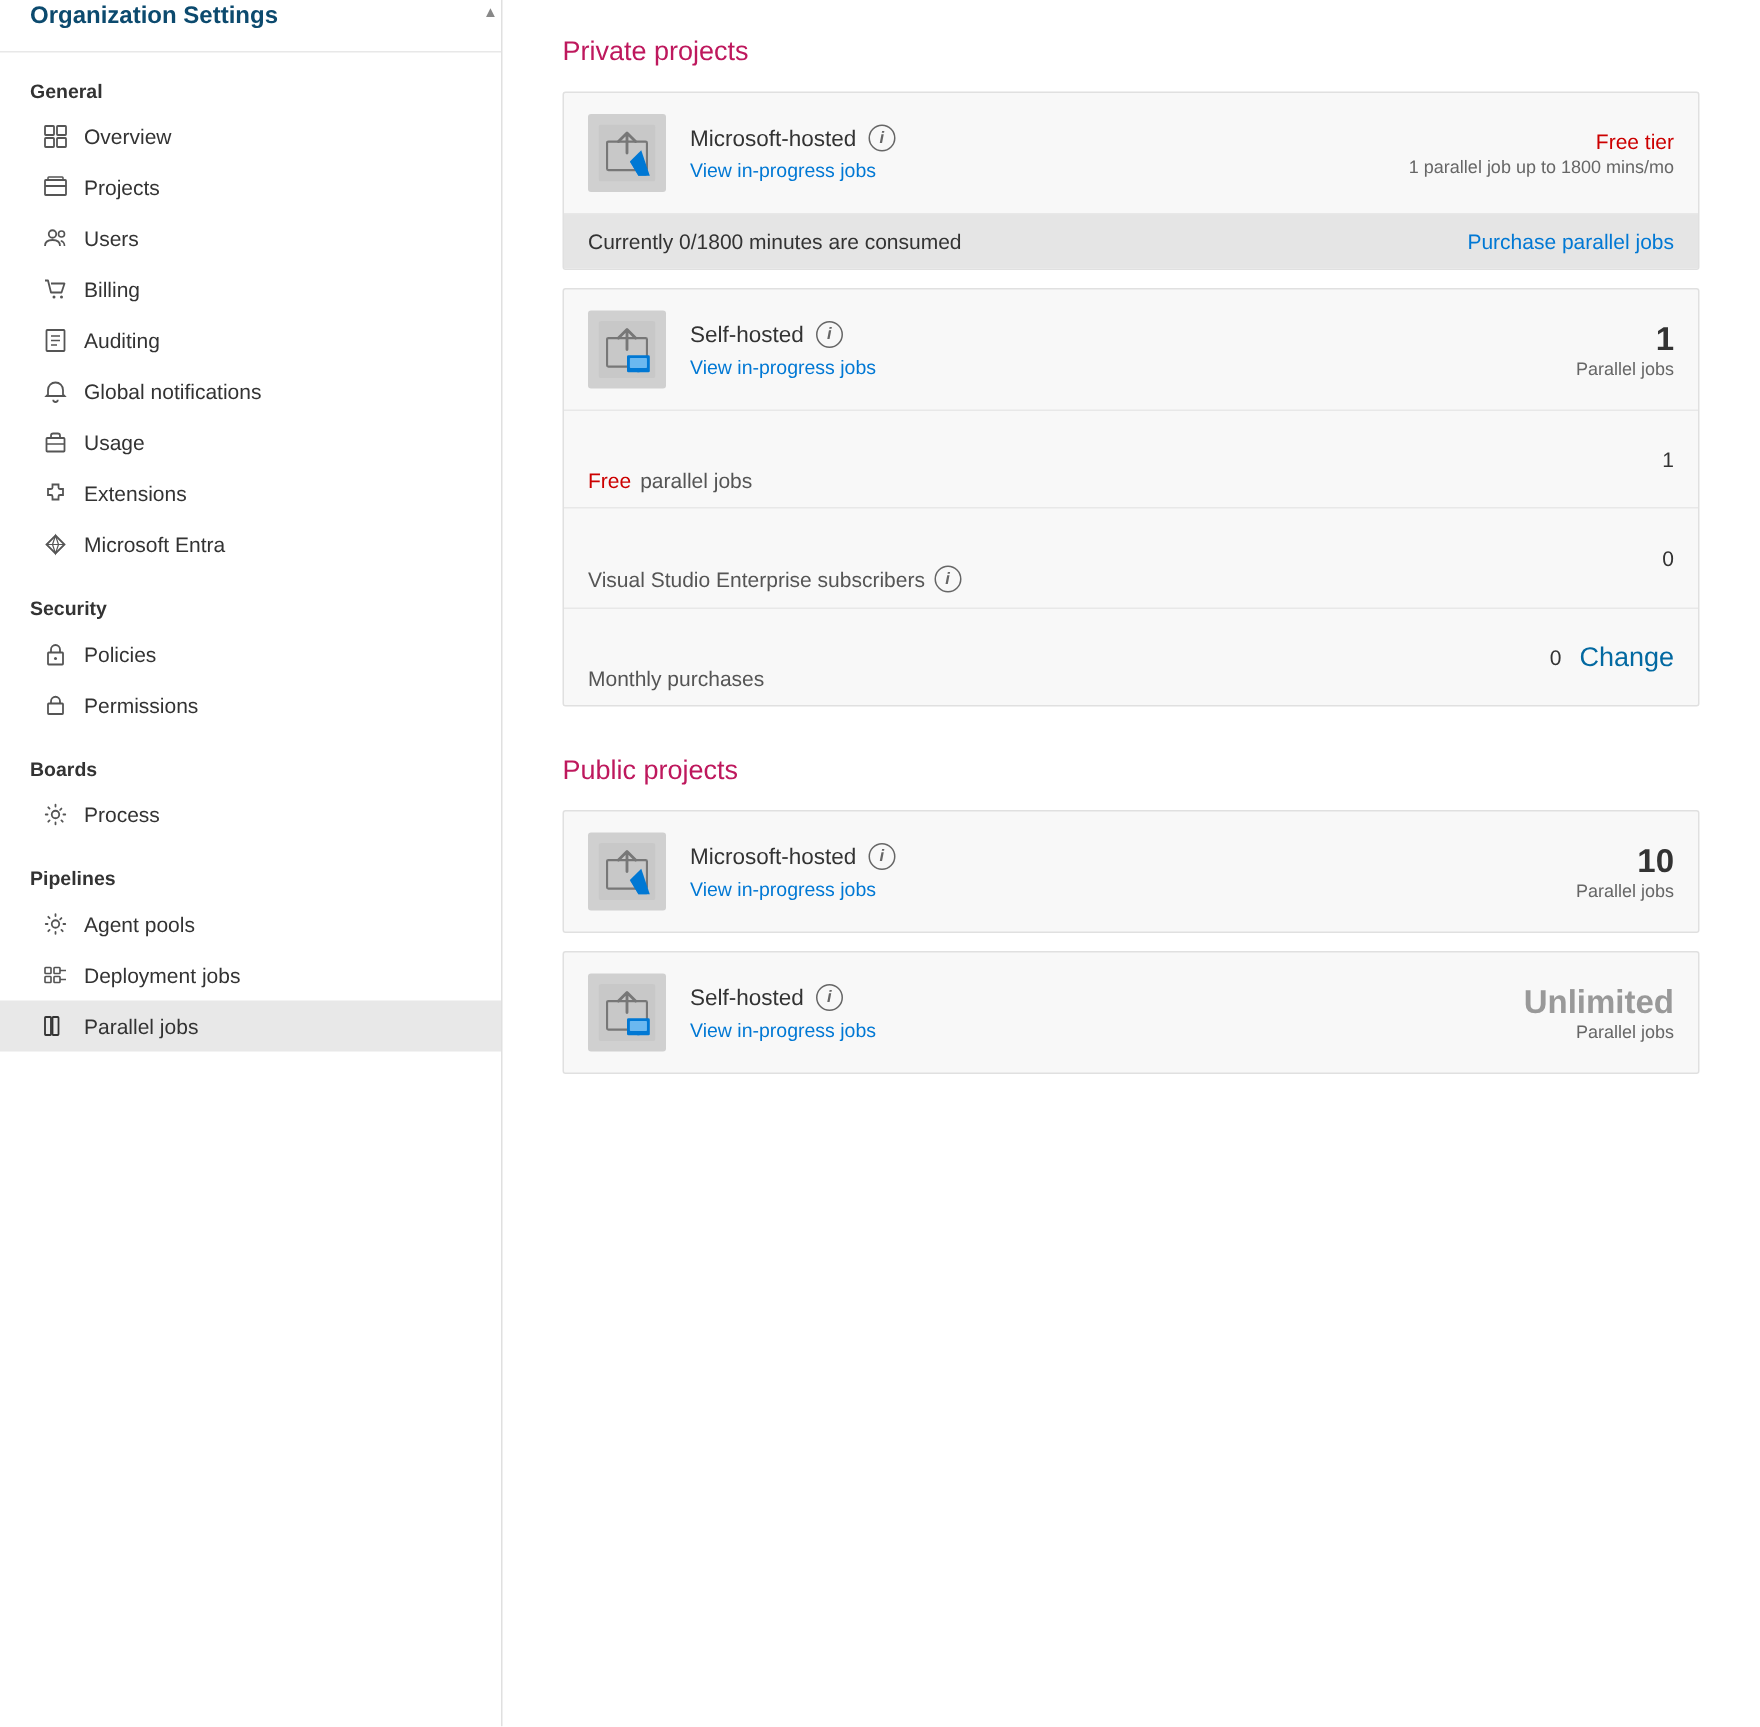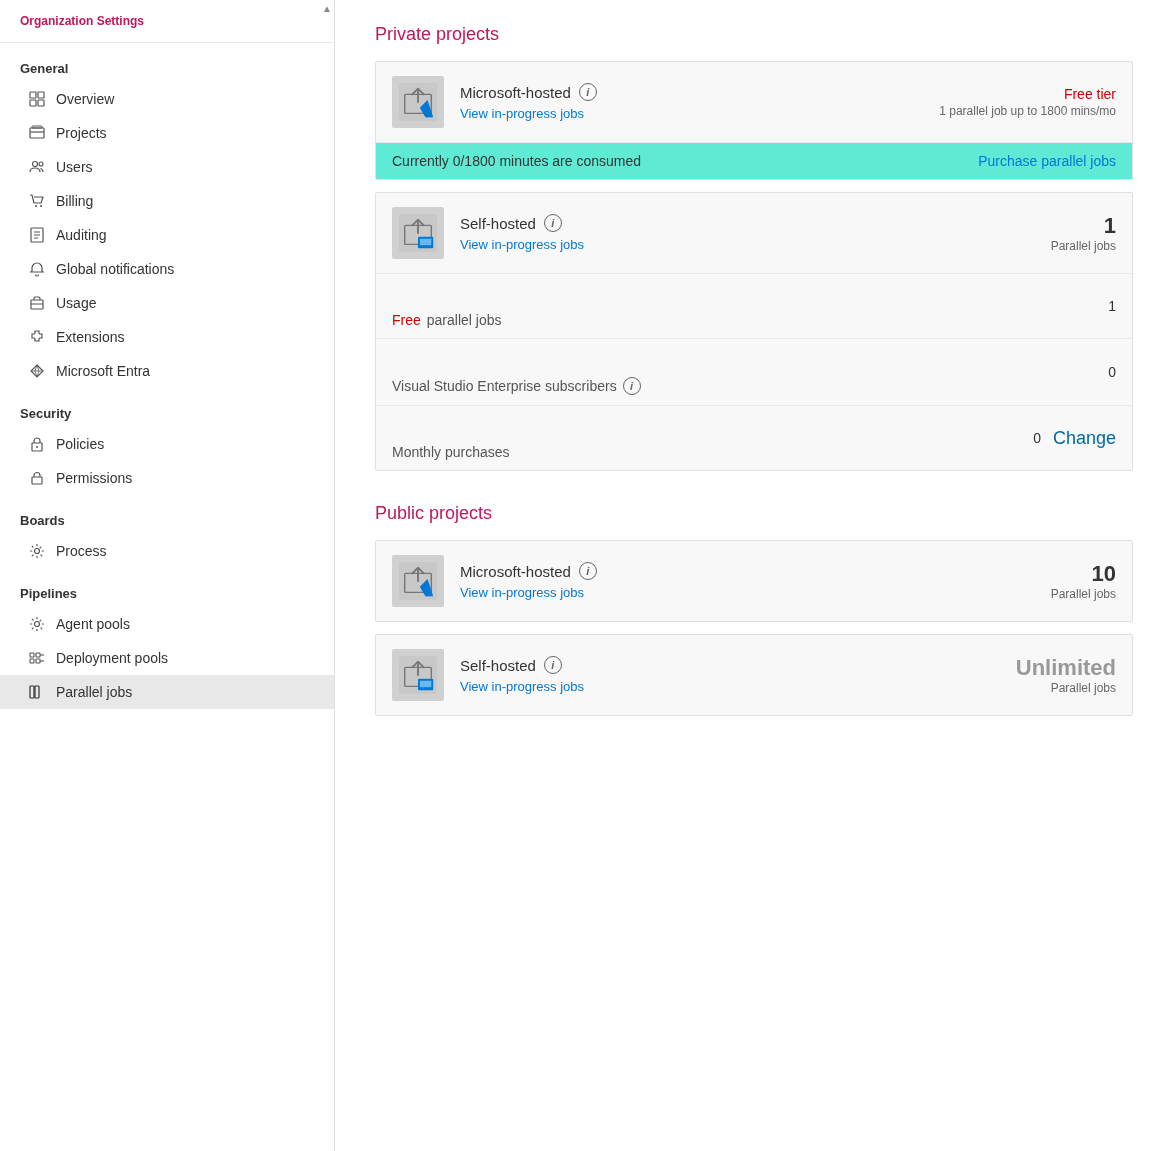--- a/index.html
+++ b/index.html
@@ -18,24 +18,24 @@
       width: 335px;
       min-width: 335px;
       background: #fff;
       border-right: 1px solid #e0e0e0;
       overflow-y: auto;
       padding: 0;
       position: relative;
     }
 
     .sidebar-title {
-      font-size: 12px;
+      font-size: 16px;
       font-weight: 700;
-      padding: 14px 20px 14px 20px;
-      color: #be185d;
+      padding: 2px 20px 14px 20px;
+      color: #0c4a6e;
       border-bottom: 1px solid #e8e8e8;
     }
 
     .sidebar-section-label {
       font-size: 13px;
       font-weight: 700;
       color: #333;
       padding: 18px 20px 6px 20px;
     }
 
@@ -213,21 +213,21 @@
       color: #c00;
       font-weight: 500;
     }
 
     .minutes-consumed-row {
       display: flex;
       align-items: center;
       justify-content: space-between;
       padding: 10px 16px;
       border-top: 1px solid #e8e8e8;
-      background: #5eead4;
+      background: #e5e5e5;
       font-size: 14px;
     }
 
     .purchase-link {
       color: #0078d4;
       cursor: pointer;
       font-size: 14px;
     }
 
     .change-link {
@@ -413,21 +413,21 @@
     <span class="sidebar-icon">
       <svg width="16" height="16" viewBox="0 0 16 16" fill="none">
         <rect x="1" y="3" width="4" height="4" rx="0.5" stroke="#555" stroke-width="1.1" fill="none"></rect>
         <rect x="1" y="9" width="4" height="4" rx="0.5" stroke="#555" stroke-width="1.1" fill="none"></rect>
         <rect x="7" y="3" width="4" height="4" rx="0.5" stroke="#555" stroke-width="1.1" fill="none"></rect>
         <rect x="7" y="9" width="4" height="4" rx="0.5" stroke="#555" stroke-width="1.1" fill="none"></rect>
         <line x1="11" y1="5" x2="15" y2="5" stroke="#555" stroke-width="1.1"></line>
         <line x1="11" y1="11" x2="15" y2="11" stroke="#555" stroke-width="1.1"></line>
       </svg>
     </span>
-    <span>Deployment pools</span>
+    <span>Deployment jobs</span>
   </div>
 
   <div class="sidebar-item active">
     <span class="sidebar-icon">
       <svg width="16" height="16" viewBox="0 0 16 16" fill="none">
         <rect x="1" y="2" width="4" height="12" rx="0.5" stroke="#333" stroke-width="1.2" fill="none"></rect>
         <rect x="6" y="2" width="4" height="12" rx="0.5" stroke="#333" stroke-width="1.2" fill="none"></rect>
         <rect x="11" y="5" width="1" height="0" rx="0.5" stroke="#333" stroke-width="1.2" fill="none"></rect>
       </svg>
     </span>

